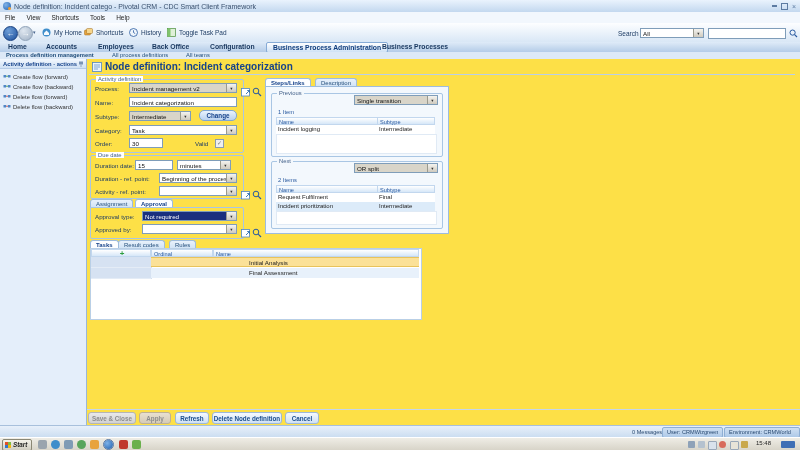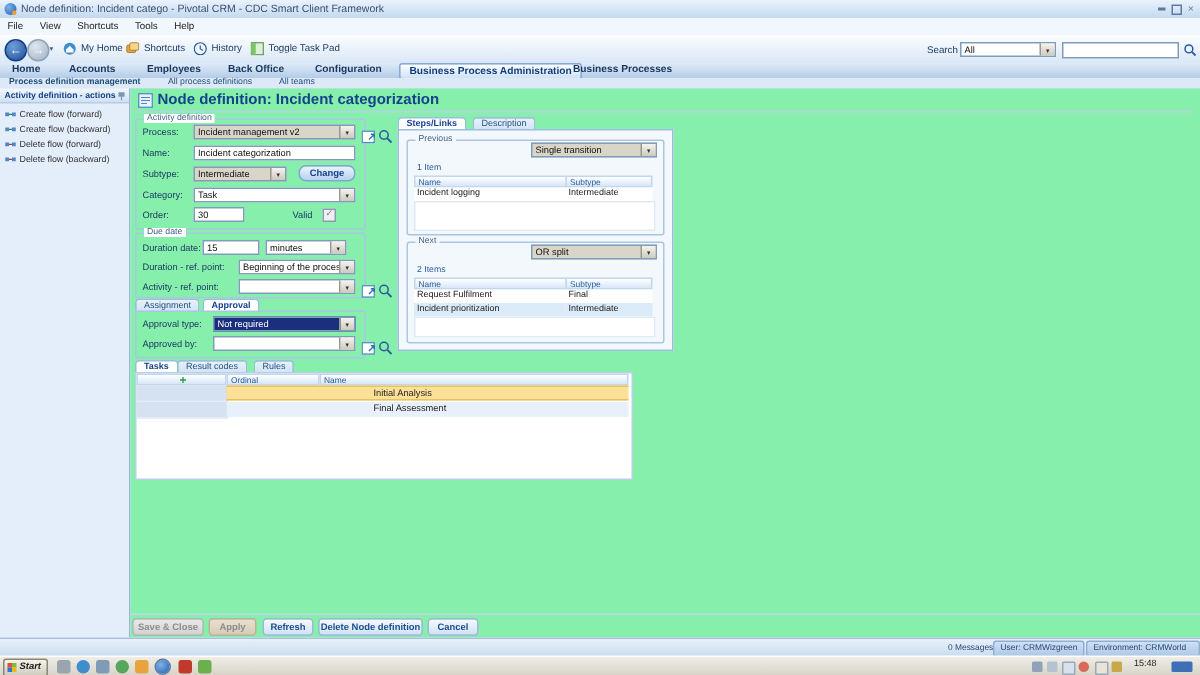--- a/index.html
+++ b/index.html
@@ -39,21 +39,21 @@
           font-size:5.8px;color:#1f4d7a;}
   .subnav span{position:absolute;top:0;}
 
   
   .sidebar{left:0;top:59px;width:86px;height:366px;background:#e4eefa;border-right:1px solid #9ab6d8;}
   .sbhead{position:absolute;left:0;top:0;width:86px;height:10px;background:linear-gradient(180deg,#f3f8fe,#cfe0f3);
           border-bottom:1px solid #b5cbe6;font-size:5.8px;font-weight:bold;color:#15428b;line-height:10px;padding-left:3px;box-sizing:border-box;}
   .sbitem{position:absolute;left:3px;font-size:5.9px;color:#333;display:flex;align-items:center;gap:2px;}
 
   
-  .main{left:87px;top:59px;width:713px;height:366px;background:#86efac;}
+  .main{left:87px;top:59px;width:713px;height:366px;background:#fde047;}
   .pgtitle{font-size:10px;font-weight:bold;color:#15428b;}
   .hr{height:1px;background:#b9cfe8;}
 
   .grp{position:absolute;border:1px solid #a9c6e4;border-radius:2px;}
   .legend{position:absolute;top:-4px;left:5px;background:#fff;padding:0 2px;font-size:5.8px;color:#44618a;}
   .legend.inpanel{background:#f3f8fd;}
   .lbl{position:absolute;font-size:6.2px;color:#1e3c64;}
   .combo{position:absolute;height:10px;background:#fff;border:1px solid #7f9db9;font-size:6.2px;color:#111;
          line-height:9px;padding-left:2px;box-sizing:border-box;}
   .combo .arw{position:absolute;right:0;top:0;width:9px;height:100%;background:linear-gradient(180deg,#f4f3ef,#cfcabe);

